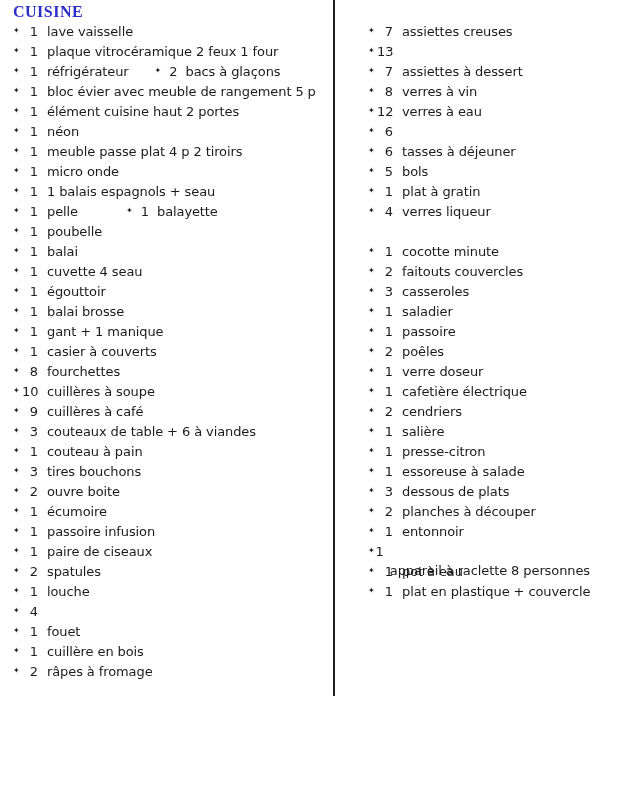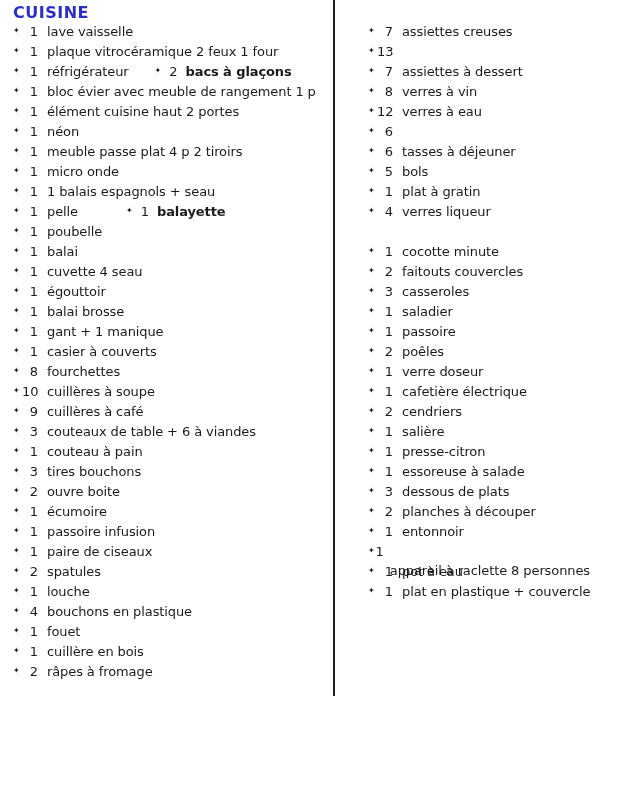--- a/index.html
+++ b/index.html
@@ -3,40 +3,40 @@
 <meta charset="utf-8">
 <style>
   html,body{margin:0;padding:0;}
   body{
     width:639px;height:800px;background:#ffffff;position:relative;
     font-family:"DejaVu Sans","Liberation Sans",sans-serif;
     color:#1b1b1b;overflow:hidden;
   }
   .title{
     position:absolute;left:13px;top:3px;margin:0;
-    font-size:16px;font-weight:700;letter-spacing:0.5px;
+    font-size:16px;font-weight:700;letter-spacing:0.5px;font-family:Liberation Serif, serif;
   }
   .divider{
     position:absolute;left:333px;top:0;width:2px;height:696px;
     background:#1c1c1c;
   }
   .col{position:absolute;top:21px;}
   .col-left{left:13px;width:318px;}
   .col-right{left:368px;width:268px;}
   .group + .group{margin-top:20px;}
   .row{
     display:flex;align-items:center;height:20px;
     font-size:13px;letter-spacing:-0.1px;white-space:nowrap;
   }
   .bullet{flex:none;width:9px;font-size:8px;line-height:1;}
   .qty{flex:none;width:16px;text-align:right;}
   .label{margin-left:9px;}
   .extra{display:flex;align-items:center;}
   .extra .qty{width:14px;}
-  .extra .label{margin-left:8px;font-weight:bold;}
+  .extra .label{margin-left:8px;}
   .row.tight .bullet{width:auto;margin-right:1px;}
   .row.tight .qty{width:auto;text-align:left;}
   .row.tight .label{margin-left:6px;margin-top:38px;}
 </style>
 </head>
 <body>
 
 <div class="page">
   <h1 class="title" style="color: rgb(45, 45, 199);">CUISINE</h1>
   <div class="divider"></div>
@@ -58,21 +58,21 @@
     <span class="label">réfrigérateur</span>
   <span class="extra" style="margin-left: 26px;">
             <span class="bullet">✦</span>
             <span class="qty">2</span>
             <span class="label">bacs à glaçons</span>
           </span>
         </div>
         <div class="row">
     <span class="bullet">✦</span>
     <span class="qty">1</span>
-    <span class="label">bloc évier avec meuble de rangement 1 p</span>
+    <span class="label">bloc évier avec meuble de rangement 5 p</span>
   </div>
         <div class="row">
     <span class="bullet">✦</span>
     <span class="qty">1</span>
     <span class="label">élément cuisine haut 2 portes</span>
   </div>
         <div class="row">
     <span class="bullet">✦</span>
     <span class="qty">1</span>
     <span class="label">néon</span>
@@ -193,21 +193,20 @@
     <span class="label">spatules</span>
   </div>
         <div class="row">
     <span class="bullet">✦</span>
     <span class="qty">1</span>
     <span class="label">louche</span>
   </div>
         <div class="row">
     <span class="bullet">✦</span>
     <span class="qty">4</span>
-    <span class="label">bouchons en plastique</span>
   </div>
         <div class="row">
     <span class="bullet">✦</span>
     <span class="qty">1</span>
     <span class="label">fouet</span>
   </div>
         <div class="row">
     <span class="bullet">✦</span>
     <span class="qty">1</span>
     <span class="label">cuillère en bois</span>

